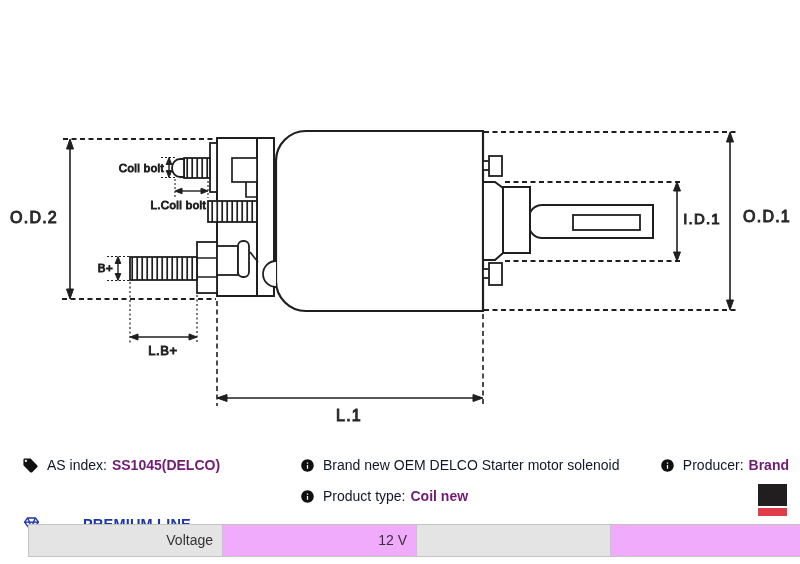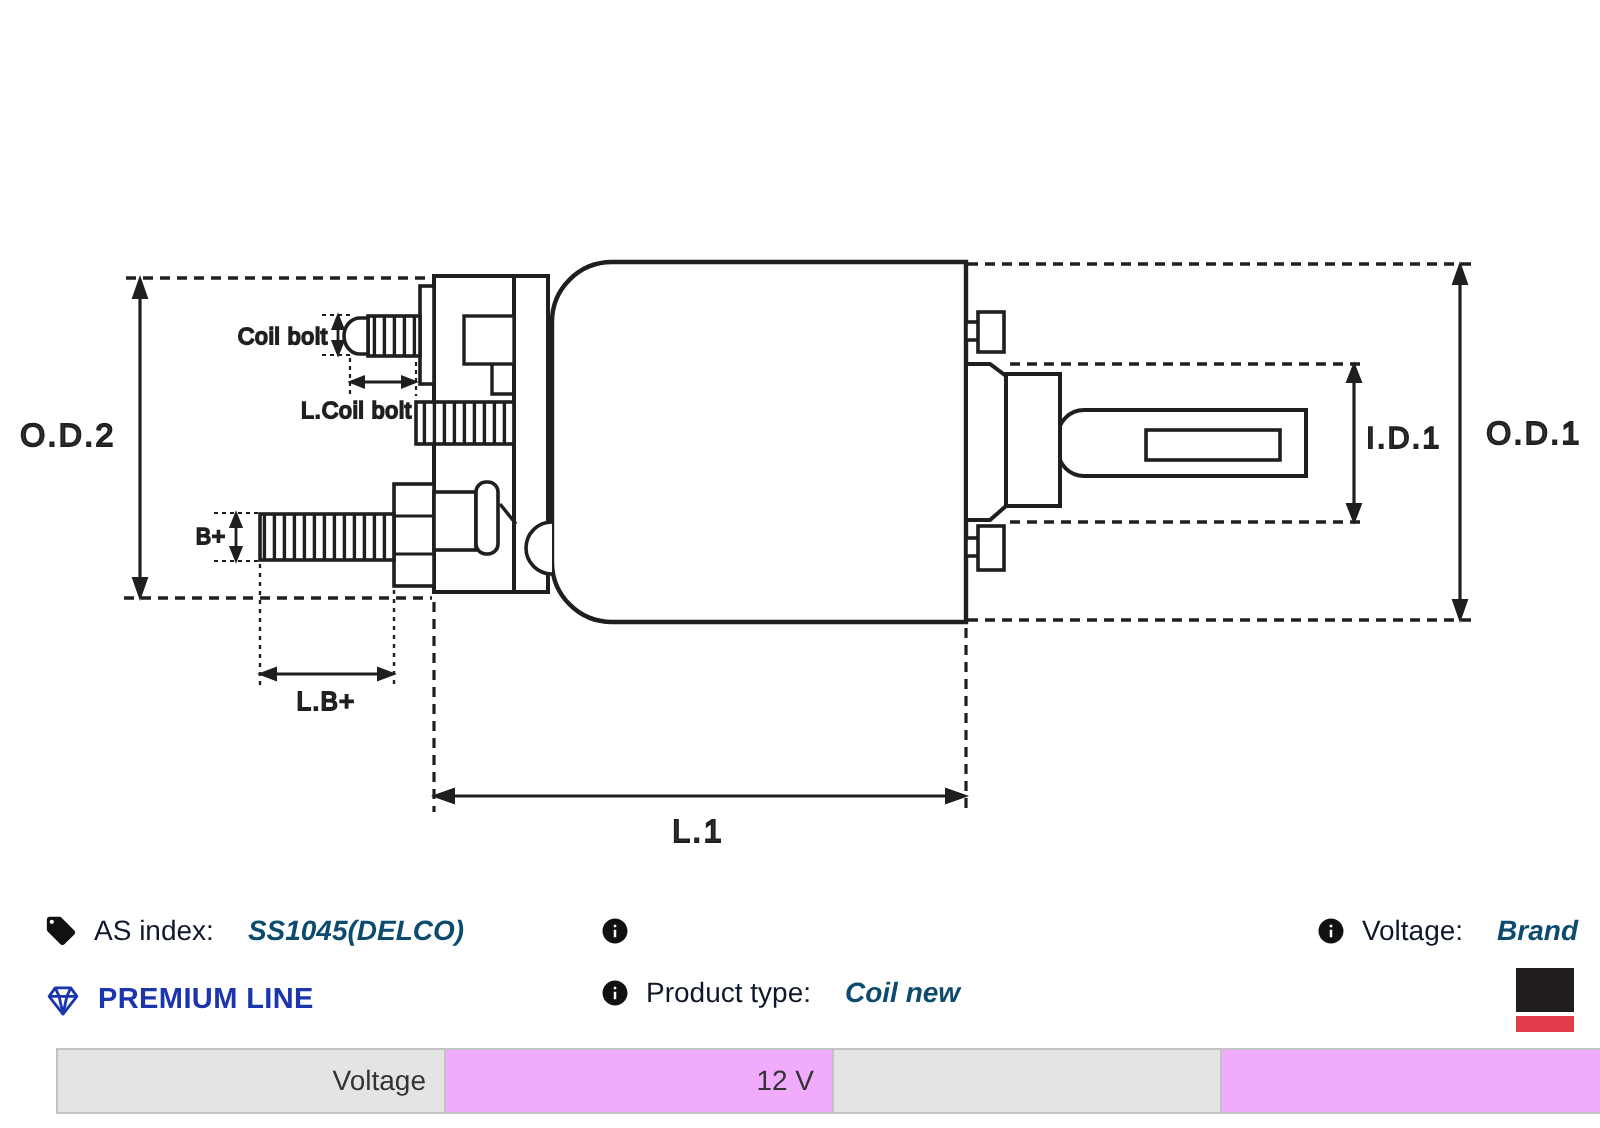--- a/index.html
+++ b/index.html
@@ -7,21 +7,21 @@
         font-family:"Liberation Sans",sans-serif;}
   svg text{font-family:"Liberation Sans",sans-serif;}
   .dim-label{fill:#3d3d3d;font-size:16px;letter-spacing:1.2px;}
   .dim-label-sm{fill:#3d3d3d;font-size:11.5px;letter-spacing:.4px;}
   .dim-label-md{fill:#3d3d3d;font-size:13px;letter-spacing:.6px;}
 
   .info-item{position:absolute;display:flex;align-items:center;white-space:nowrap;
              font-size:14px;color:#3a3a3a;height:18px;}
   .info-item .ic{display:inline-flex;margin-right:8px;flex:0 0 auto;}
   .info-item .lbl{color:#0f172a;}
-  .info-item .val{font-weight:bold;color:#0c4a6e;margin-left:17px;font-style:italic;}
+  .info-item .val{font-weight:bold;color:#701a75;margin-left:5px;}
   .premium-text{color:#1b35ad;font-weight:bold;font-size:14.5px;letter-spacing:.2px;}
 
   .brand-logo{position:absolute;left:758px;top:484px;width:29px;height:32px;}
 
   .spec-table{position:absolute;left:28px;top:524px;width:778px;display:flex;
               border:1px solid #c3c3c3;box-sizing:border-box;}
   .spec-table .cell{box-sizing:border-box;width:25%;height:31px;line-height:30px;
                     font-size:14px;color:#333;text-align:right;padding-right:9px;
                     border-right:1px solid #c3c3c3;background:#f0abfc;}
   .spec-table .cell:last-child{border-right:none;}
@@ -175,33 +175,34 @@
     <span class="lbl">AS index:</span>
     <span class="val">SS1045(DELCO)</span>
   </div>
 
   <div class="info-item" style="left:300px;top:456px;">
     <span class="ic">
       <svg width="15" height="15" viewBox="0 0 24 24" fill="#111">
         <path d="M12 2C6.48 2 2 6.48 2 12s4.48 10 10 10 10-4.48 10-10S17.52 2 12 2zm1 15h-2v-6h2v6zm0-8h-2V7h2v2z"></path>
       </svg>
     </span>
+    <span class="lbl">Brand new OEM DELCO Starter motor solenoid</span>
   </div>
 
   <div class="info-item" style="right:11px;top:456px;">
     <span class="ic">
       <svg width="15" height="15" viewBox="0 0 24 24" fill="#111">
         <path d="M12 2C6.48 2 2 6.48 2 12s4.48 10 10 10 10-4.48 10-10S17.52 2 12 2zm1 15h-2v-6h2v6zm0-8h-2V7h2v2z"></path>
       </svg>
     </span>
-    <span class="lbl">Voltage:</span>
+    <span class="lbl">Producer:</span>
     <span class="val">Brand</span>
   </div>
 
-  <div class="info-item" style="left:22px;top:491px;">
+  <div class="info-item" style="left:22px;top:515px;gap:34px;">
     <span class="ic">
       <svg width="19" height="17" viewBox="0 0 24 22" fill="none" stroke="#1b35ad" stroke-width="1.8" stroke-linejoin="round">
         <path d="M3,8 L7,2.5 H17 L21,8 L12,19.5 Z"></path>
         <path d="M3,8 H21"></path>
         <path d="M7,2.5 L9.5,8 L12,19.5"></path>
         <path d="M17,2.5 L14.5,8 L12,19.5"></path>
       </svg>
     </span>
     <span class="premium-text">PREMIUM LINE</span>
   </div>

